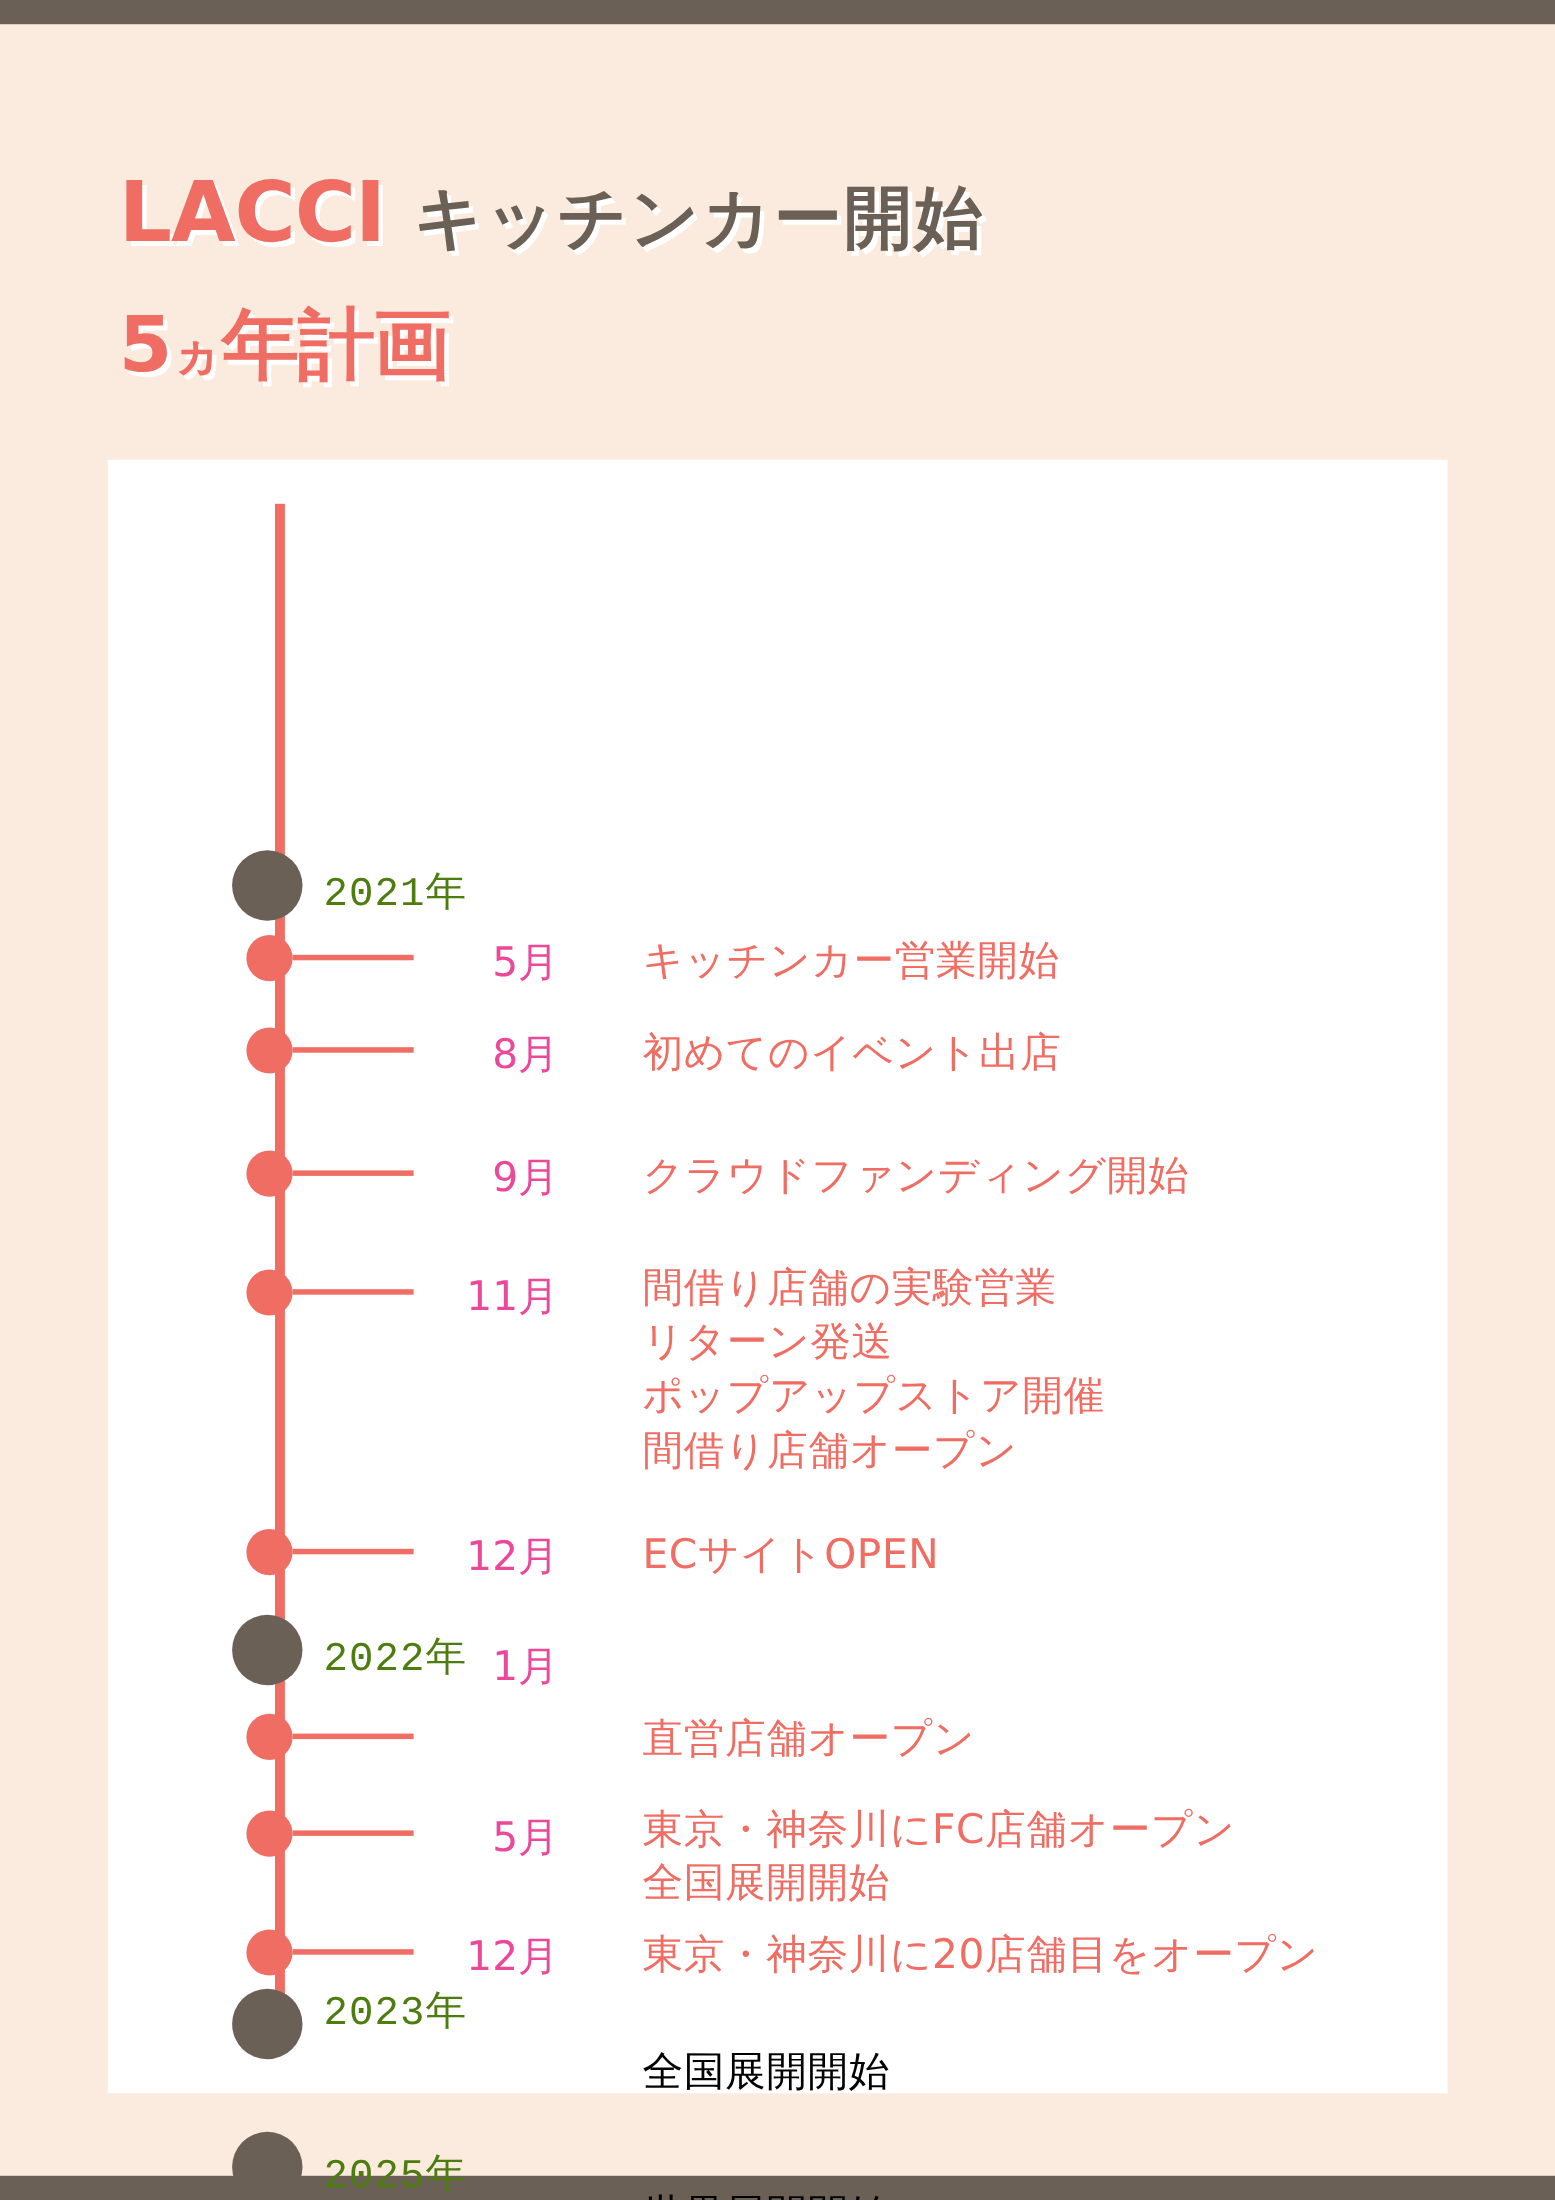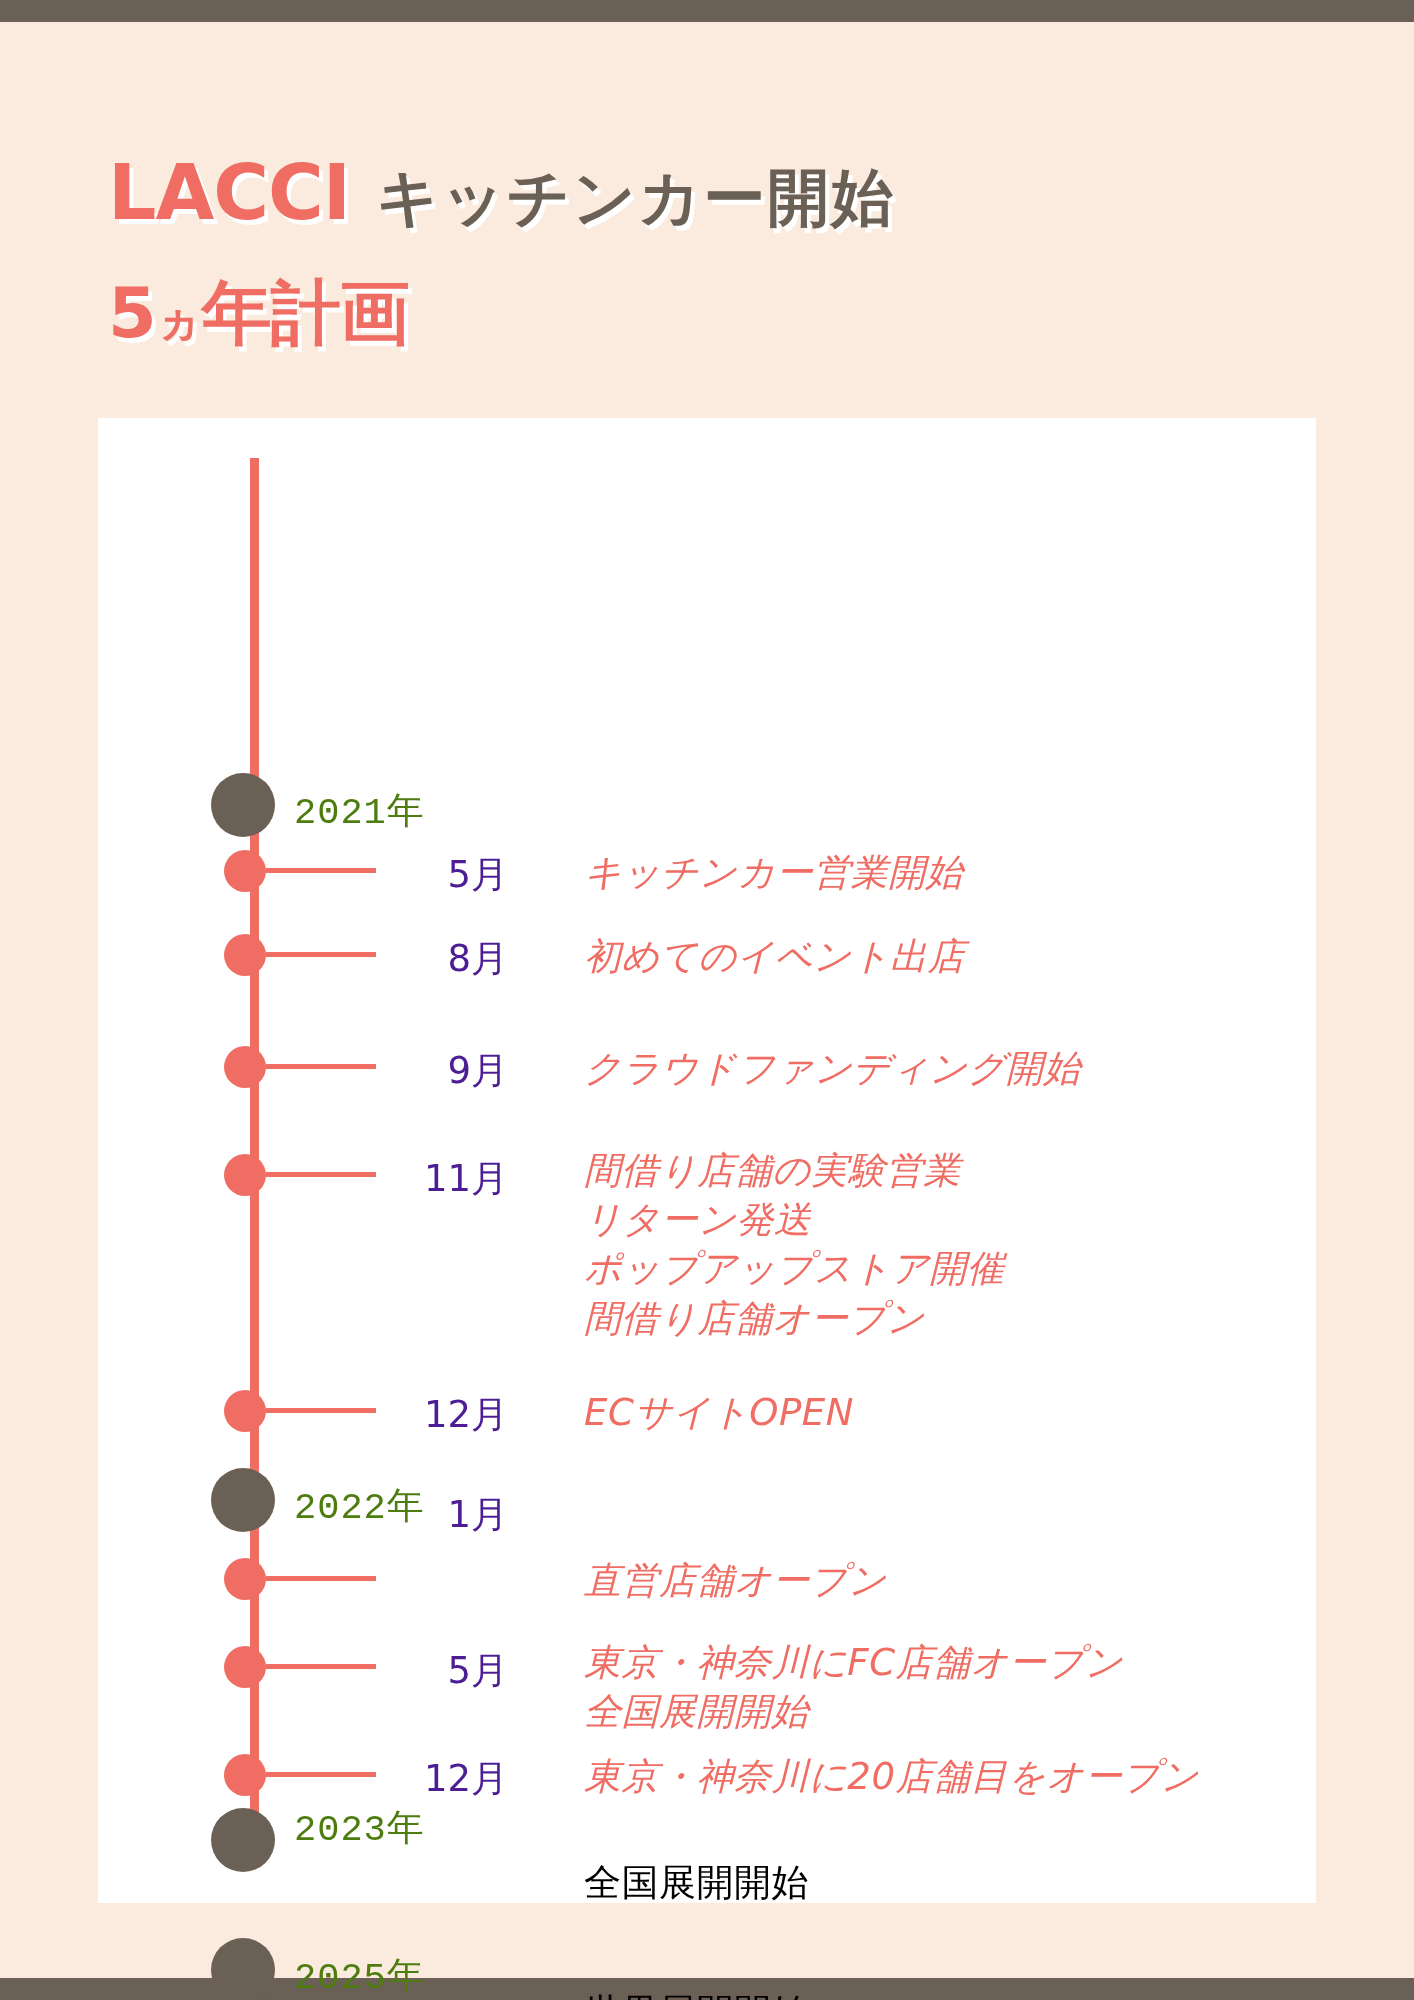--- a/index.html
+++ b/index.html
@@ -133,33 +133,32 @@
     height: 5px;
     background: #ef6d63;
   }
   .m-label {
     position: absolute;
     left: 250px;
     width: 160px;
     text-align: right;
     font-family: "DejaVu Sans", sans-serif;
     font-size: 37px;
-    color: #4c1d95;
+    color: #ec4899;
     white-space: nowrap;
   }
   .m-text {
     position: absolute;
     left: 486px;
     font-family: "DejaVu Sans", sans-serif;
     font-size: 37px;
     color: #ef6d63;
     line-height: 1.33;
     white-space: pre-line;
     letter-spacing: 0.5px;
-    font-style: italic;
   }
   .plain-text {
     position: absolute;
     left: 486px;
     font-family: "DejaVu Sans", sans-serif;
     font-size: 37px;
     color: #000000;
     white-space: nowrap;
     letter-spacing: 0.5px;
   }

